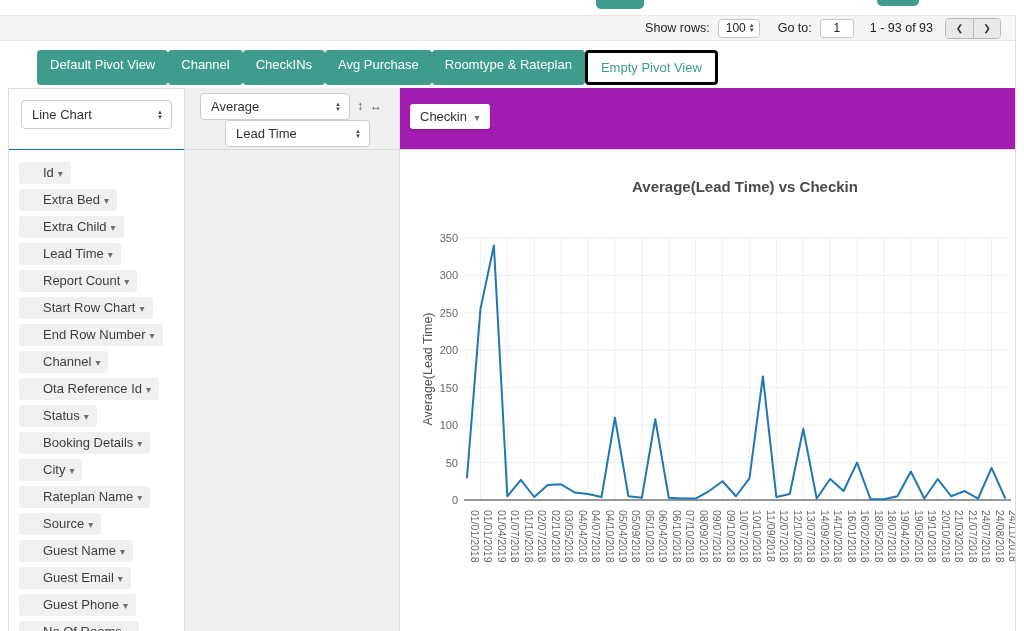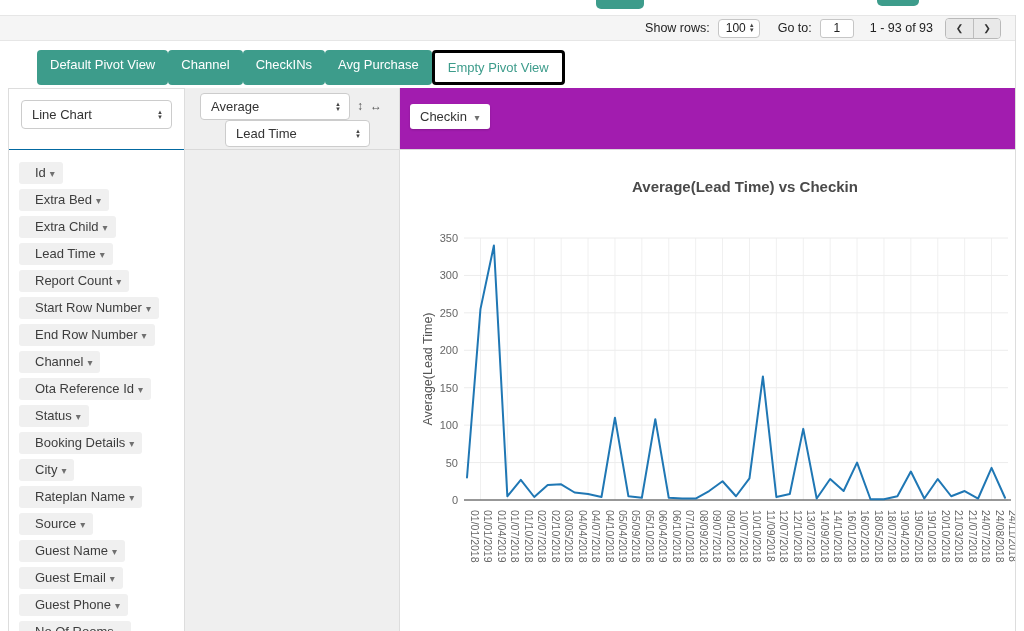--- a/index.html
+++ b/index.html
@@ -33,21 +33,21 @@
               white-space:nowrap; }
   .view-btn.empty { background:#fff; color:var(--accent); border:3px solid #000000; }
 
   
   .left-panel { position:absolute; left:8px; top:88px; width:177px; height:543px; background:#fff;
                 border:1px solid #ddd; border-bottom:none; }
   .left-head { height:61px; border-bottom:1px solid #0369a1; padding:11px 12px;text-align:right; }
   .sel { background:#fff; border:1px solid #ccc; border-radius:4px; height:29px; display:flex;
          align-items:center; justify-content:space-between; padding:0 8px 0 10px; font-size:13px; color:#333; }
   .fields { padding:12px 10px; }
-  .chip { display:table; background:#f0f0f0; color:#3d3d3d; font-size:13px; padding:3px 8px 4px 16px;
+  .chip { display:table; background:#f0f0f0; color:#3d3d3d; font-size:13px; padding:3px 8px 4px 24px;
           border-radius:3px; margin-bottom:5px; white-space:nowrap; }
   .chip .caret, .mini-caret { color:#707070; font-size:10px; margin-left:4px; }
 
   
   .mid-col { position:absolute; left:185px; top:88px; width:215px; height:617px; background:#efefef;
              border-right:1px solid #ddd; }
   .mid-head { height:62px; border-bottom:1px solid #d9d9d9; position:relative; }
   .measure-sel { position:absolute; left:15px; top:5px; width:150px; height:27px; }
   .measure-icons { position:absolute; left:172px; top:11px; color:#555; font-size:12px; display:flex; gap:7px; }
   .value-sel { position:absolute; left:40px; top:32px; width:145px; height:27px; }
@@ -89,20 +89,21 @@
       <span class="pager-btn">❮</span>
       <span class="pager-btn">❯</span>
     </span>
   </div>
 
   <div class="views" id="views">
       <div class="view-btn">Default Pivot View</div>
       <div class="view-btn">Channel</div>
       <div class="view-btn">CheckINs</div>
       <div class="view-btn">Avg Purchase</div>
+      <div class="view-btn">Roomtype &amp; Rateplan</div>
       <div class="view-btn empty">Empty Pivot View</div>
     </div>
 
   <div class="left-panel">
     <div class="left-head">
       <div class="sel">
         <span>Line Chart</span>
         <span class="spin">
             <span>▲</span>
             <span>▼</span>
@@ -124,21 +125,21 @@
         </div>
         <div class="chip">
           <span>Lead Time</span>
           <span class="caret">▾</span>
         </div>
         <div class="chip">
           <span>Report Count</span>
           <span class="caret">▾</span>
         </div>
         <div class="chip">
-          <span>Start Row Number</span>
+          <span>Start Row Chart</span>
           <span class="caret">▾</span>
         </div>
         <div class="chip">
           <span>End Row Number</span>
           <span class="caret">▾</span>
         </div>
         <div class="chip">
           <span>Channel</span>
           <span class="caret">▾</span>
         </div>

